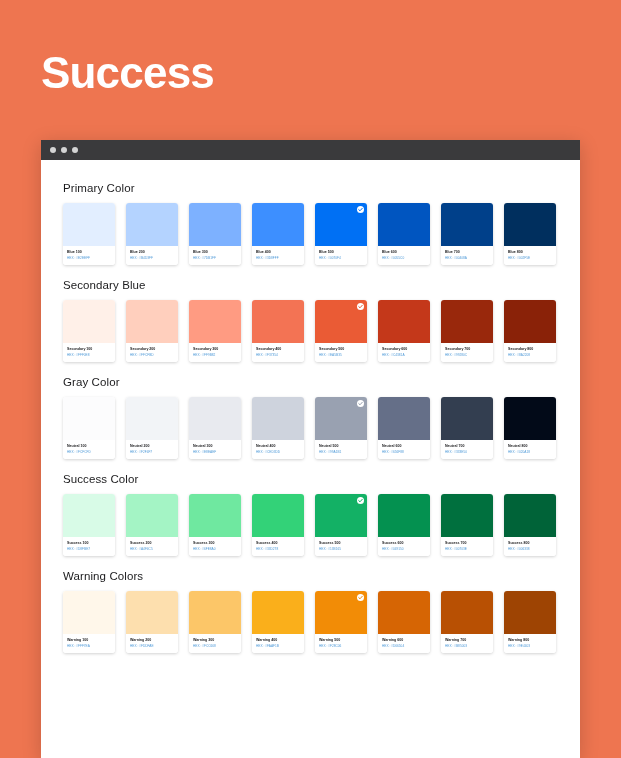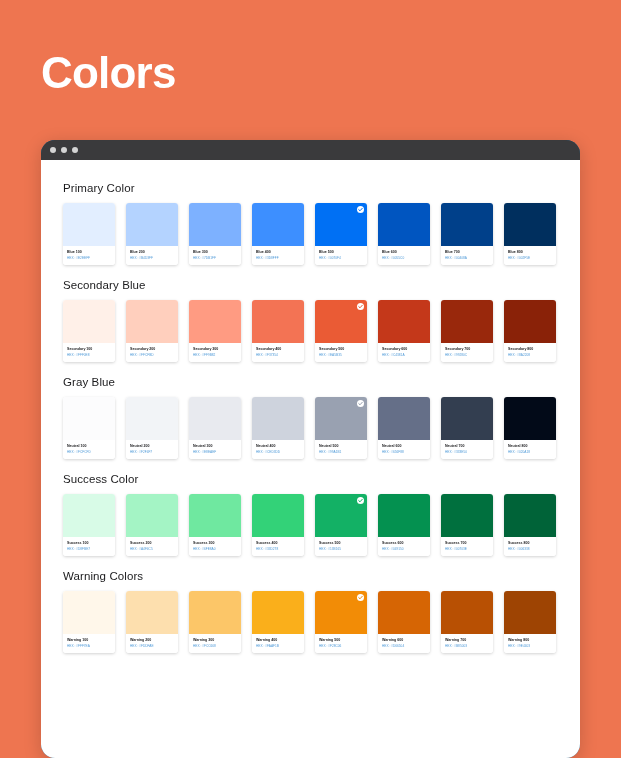--- a/index.html
+++ b/index.html
@@ -30,21 +30,20 @@
   
   .window {
     position: absolute;
     left: 41px;
     top: 140px;
     width: 539px;
     height: 618px;
     background: #0369a1;
     box-shadow: 0 4px 18px rgba(0,0,0,0.18);
     overflow: hidden;
-    border-radius: 14px;
   }
   .window-chrome {
     height: 20px;
     background: #3a3a3c;
     display: flex;
     align-items: center;
     padding-left: 9px;
     box-sizing: border-box;
   }
   .dot {
@@ -122,21 +121,21 @@
     font-size: 3.2px;
     color: #4f9ad8;
     line-height: 1.25;
     margin-top: 1.5px;
     white-space: nowrap;
   }
 </style>
 </head>
 <body>
 
-<div class="page-title">Colors</div>
+<div class="page-title">Success</div>
 
 <div class="window">
   <div class="window-chrome">
     <div class="dot"></div>
     <div class="dot"></div>
     <div class="dot"></div>
   </div>
   <div class="window-body" id="sections-root">
       <div class="section">
         <div class="section-title">Primary Color</div>
@@ -266,21 +265,21 @@
           <div class="swatch-card">
             <div class="swatch-color" style="background: rgb(138, 34, 8);"></div>
             <div class="swatch-info">
               <div class="swatch-name">Secondary 800</div>
               <div class="swatch-hex">HEX : #8A2208</div>
             </div>
           </div>
         </div>
       </div>
       <div class="section">
-        <div class="section-title">Gray Blue</div>
+        <div class="section-title">Gray Color</div>
         <div class="swatch-row">
           <div class="swatch-card">
             <div class="swatch-color" style="background: rgb(252, 252, 253);"></div>
             <div class="swatch-info">
               <div class="swatch-name">Neutral 100</div>
               <div class="swatch-hex">HEX : #FCFCFD</div>
             </div>
           </div>
           <div class="swatch-card">
             <div class="swatch-color" style="background: rgb(242, 244, 247);"></div>

